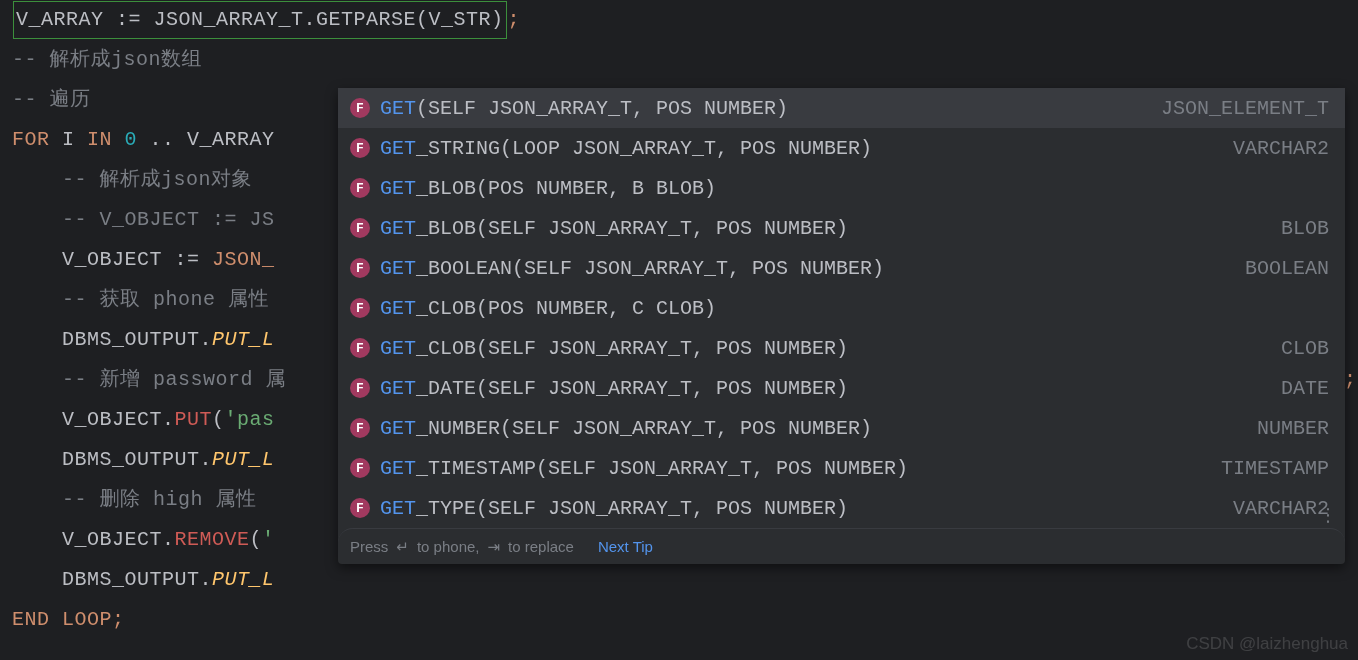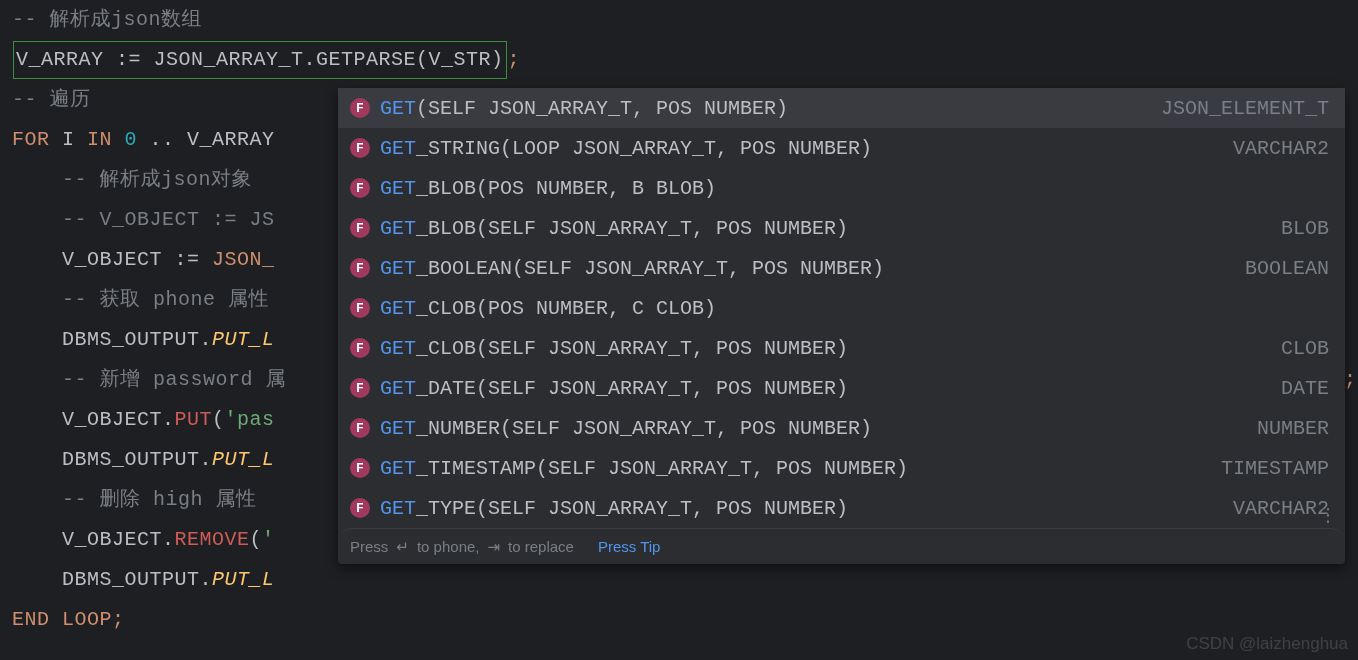--- a/index.html
+++ b/index.html
@@ -84,23 +84,23 @@
   }
   .overhang-semi{
     position:absolute; top:368px; left:1344px; color:#cf8e6d;
   }
 </style>
 </head>
 <body>
 
 <div class="editor">
 
+  <span class="line"><span class="boxed ident">V_ARRAY := JSON_ARRAY_T.GETPARSE(V_STR)</span><span class="semi">;</span></span>
+
   <span class="line comment">-- 解析成json数组</span>
-
-  <span class="line"><span class="boxed ident">V_ARRAY := JSON_ARRAY_T.GETPARSE(V_STR)</span><span class="semi">;</span></span>
 
   <span class="line comment">-- 遍历</span>
 
   <span class="line"><span class="kw-control">FOR</span><span class="ident"> I </span><span class="kw-in">IN</span><span class="num"> 0 </span><span class="punct">..</span><span class="ident"> V_ARRAY</span></span>
 
   <span class="line comment">    -- 解析成json对象</span>
   <span class="line comment">    -- V_OBJECT := JS</span>
 
   <span class="line"><span class="ident">    V_OBJECT </span><span class="punct">:= </span><span class="method-orange">JSON_</span></span>
 
@@ -183,17 +183,17 @@
       <span class="ret">VARCHAR2</span>
     </div>
     <div class="more-dots">⋮</div>
     <div class="footer">
       <span>Press </span>
       <span class="kbd">↵</span>
       <span> to phone, </span>
       <span class="kbd">⇥</span>
       <span> to replace</span>
       <span style="width:8px"></span>
-      <span class="link">Press Tip</span>
+      <span class="link">Next Tip</span>
     </div>
   </div>
 
 <span class="watermark">CSDN @laizhenghua</span>
 
 </body></html>

